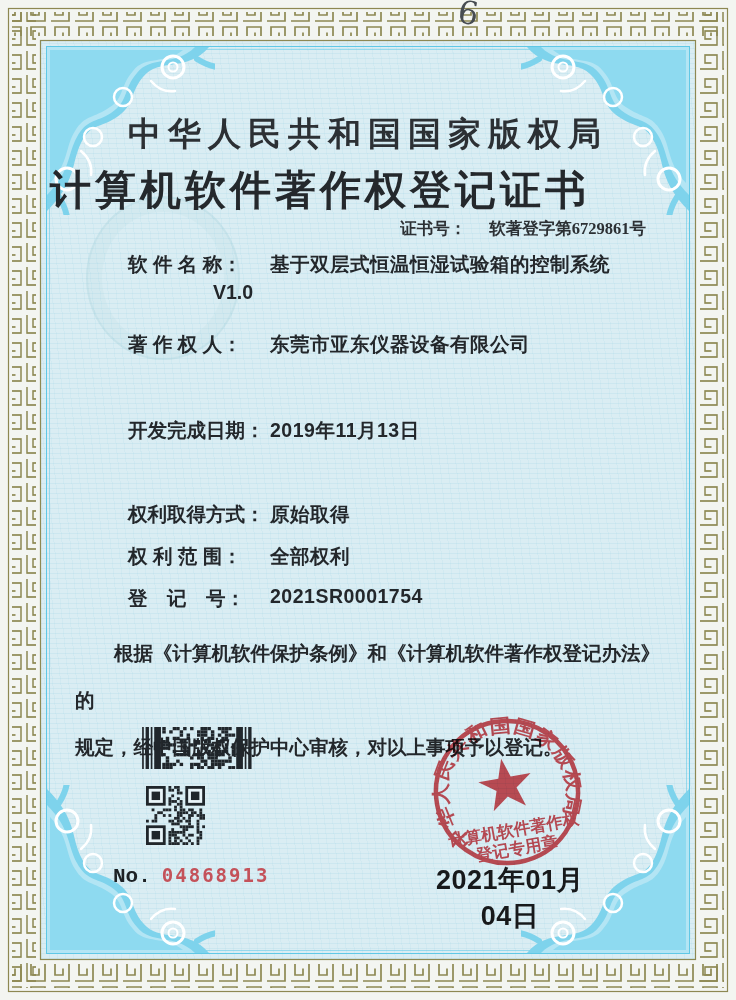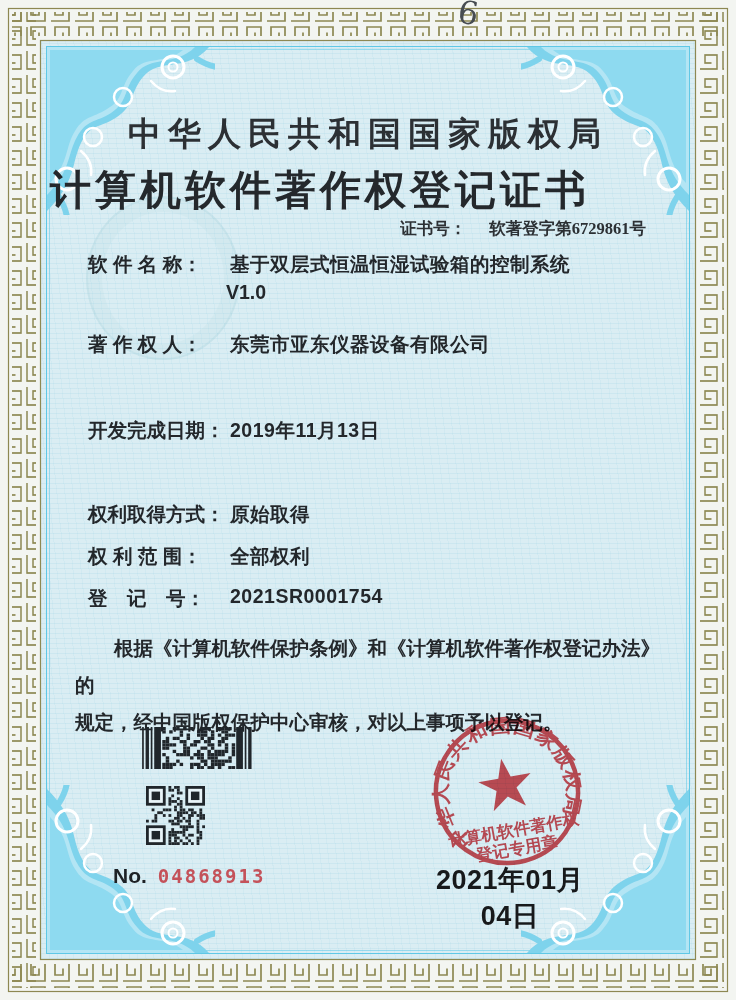--- a/index.html
+++ b/index.html
@@ -24,30 +24,30 @@
                font-size:32px;font-weight:400;color:#474c52;transform:rotate(9deg);}
   .authority{position:absolute;left:0;top:112px;width:736px;text-align:center;z-index:4;
              font-family:"Liberation Serif","DejaVu Serif",serif;font-size:33px;font-weight:600;
              letter-spacing:7px;color:#2c3034;}
   .cert-title{position:absolute;left:0;top:163px;width:640px;text-align:center;z-index:4;
              font-family:"Liberation Serif","DejaVu Serif",serif;font-size:41px;font-weight:800;
              letter-spacing:4px;color:#24282c;}
   .cert-no{position:absolute;right:90px;top:218px;z-index:4;display:flex;gap:23px;
            font-family:"Liberation Serif","DejaVu Serif",serif;font-size:16.5px;font-weight:600;color:#2c3034;}
   .row{position:absolute;left:88px;display:flex;z-index:4;font-weight:700;font-size:19.5px;color:#23272b;}
-  .row .lbl{width:142px;flex:0 0 142px;}
+  .row .lbl{width:142px;flex:0 0 142px;margin-left:40px;}
   .row .val{letter-spacing:.5px;}
-  .val2{position:absolute;left:226px;z-index:4;font-weight:700;font-size:19.5px;color:#23272b;}
+  .val2{position:absolute;left:213px;z-index:4;font-weight:700;font-size:19.5px;color:#23272b;}
   .statement{position:absolute;left:75px;top:630px;width:590px;z-index:4;
-             font-weight:700;font-size:19.5px;color:#23272b;line-height:37px;}
+             font-weight:700;font-size:19.5px;color:#23272b;line-height:47px;}
   .statement .l1{text-indent:2em;}
   .barcode{position:absolute;left:141px;top:727px;z-index:4;}
   .qr{position:absolute;left:146px;top:786px;z-index:4;}
   .serial{position:absolute;left:113px;top:864px;z-index:4;display:flex;align-items:baseline;}
-  .serial .no{font-family:Liberation Sans, sans-serif;font-size:21px;font-weight:600;color:#1d2125;}
+  .serial .no{font-family:Liberation Mono, monospace;font-size:21px;font-weight:600;color:#1d2125;}
   .serial .num{margin-left:11px;font-family:"DejaVu Sans Mono",monospace;font-size:19px;font-weight:700;
                letter-spacing:2px;color:#c4525a;}
   .issue-date{position:absolute;left:430px;top:862px;width:160px;text-align:center;z-index:4;
               font-size:27px;font-weight:700;letter-spacing:.5px;color:#17191b;}
   .seal{position:absolute;left:404px;top:688px;z-index:5;opacity:.9;mix-blend-mode:multiply;}
   .hidden-defs{position:absolute;width:0;height:0;}
 </style>
 </head>
 <body>
 

